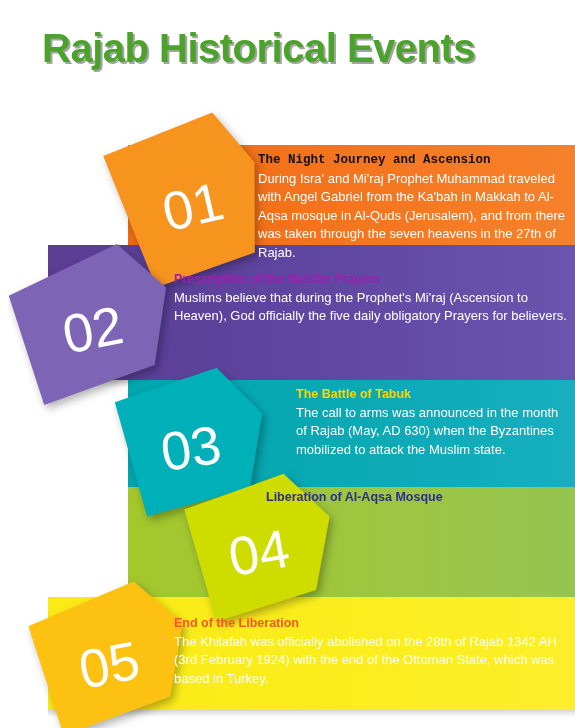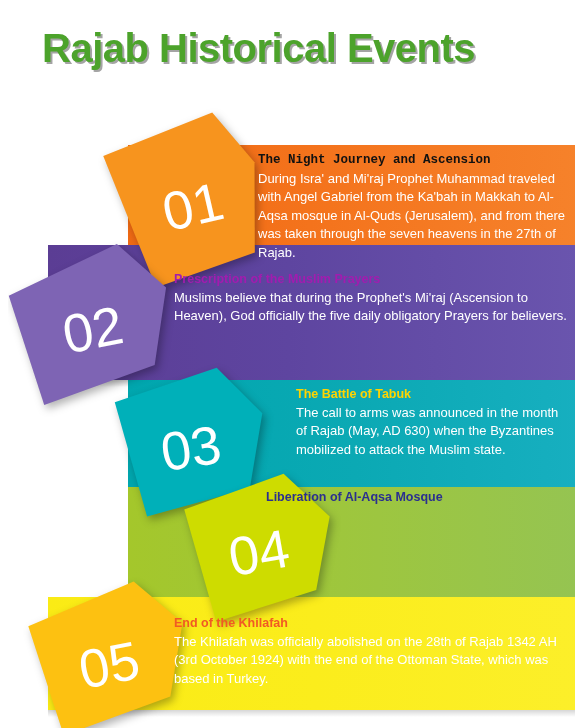--- a/index.html
+++ b/index.html
@@ -183,17 +183,17 @@
   <div class="txt t03">
     <h3>The Battle of Tabuk</h3>
     <p>The call to arms was announced in the month of Rajab (May, AD 630) when the Byzantines mobilized to attack the Muslim state.</p>
   </div>
 
   <div class="txt t04">
     <h3>Liberation of Al-Aqsa Mosque</h3>
   </div>
 
   <div class="txt t05">
-    <h3>End of the Khilafah</h3>
-    <p>The Khilafah was officially abolished on the 28th of Rajab 1342 AH (3rd October 1924) with the end of the Ottoman State, which was based in Turkey.</p>
+    <h3>End of the Liberation</h3>
+    <p>The Khilafah was officially abolished on the 28th of Rajab 1342 AH (3rd February 1924) with the end of the Ottoman State, which was based in Turkey.</p>
   </div>
 
 </div>
 
 </body></html>

